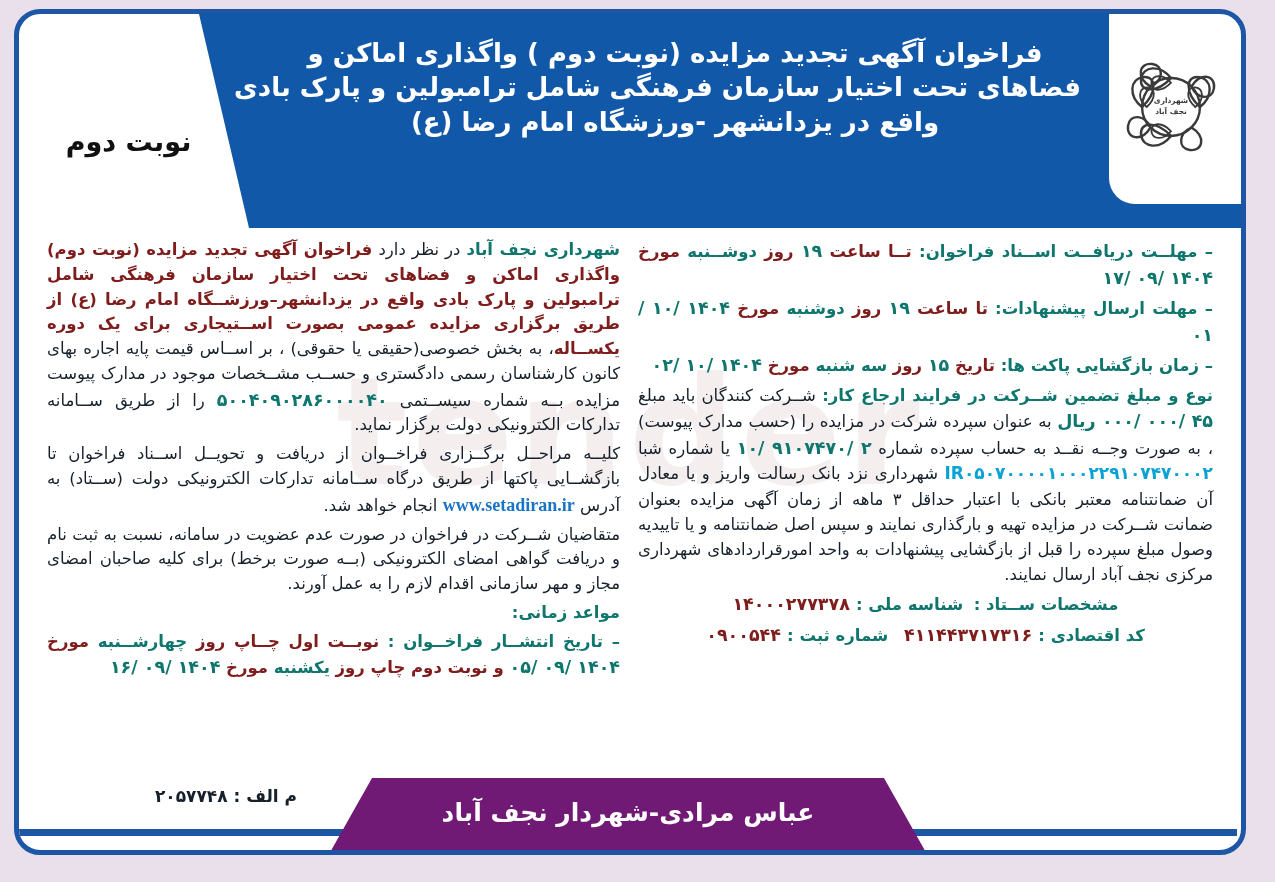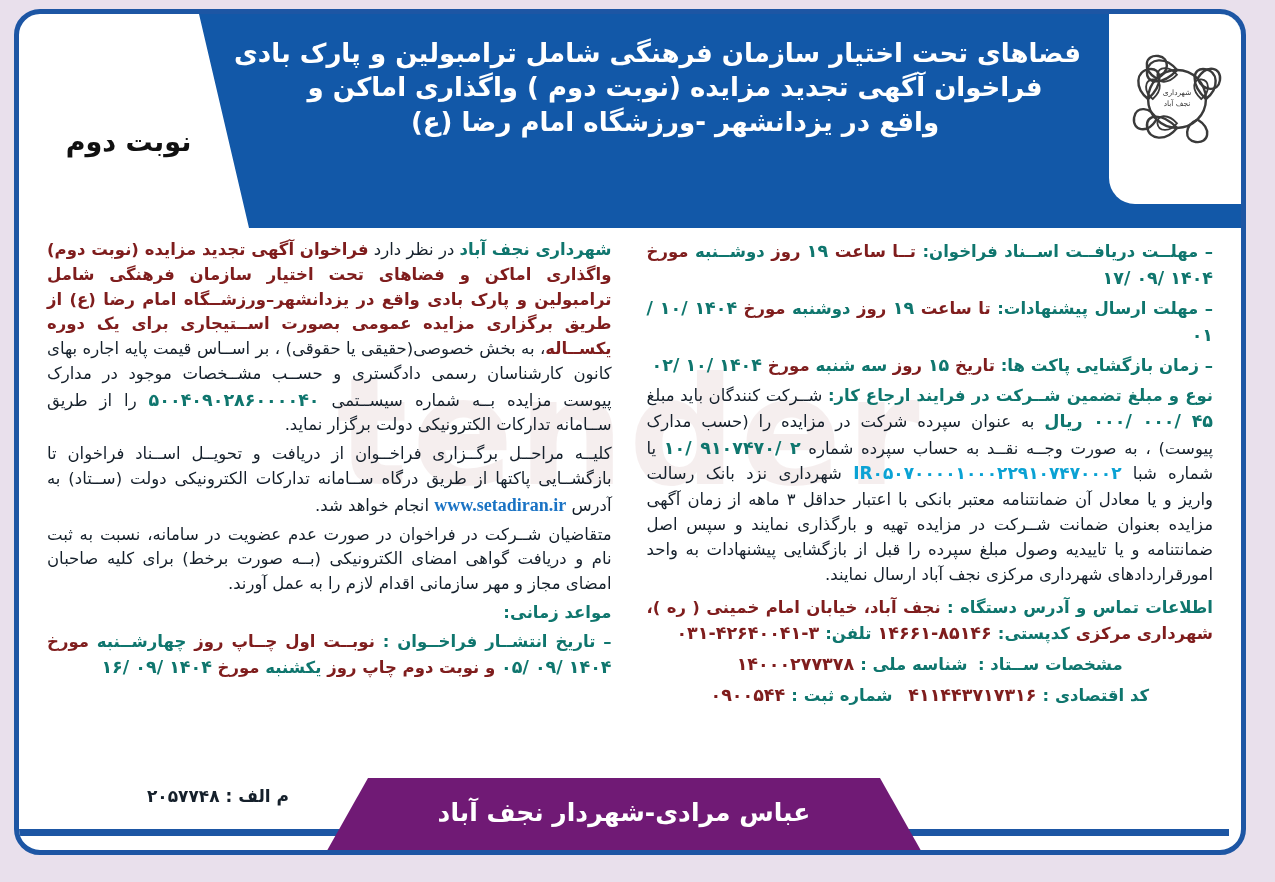--- a/index.html
+++ b/index.html
@@ -51,26 +51,27 @@
     right: 0;
     top: 0;
     width: 132px;
     height: 190px;
     background: #ffffff;
     border-bottom-left-radius: 26px;
   }
   #logo-box {
     position: absolute;
     right: 8px;
-    top: 0;
+    top: 8px;
     width: 118px;
     height: 170px;
     display: flex;
     align-items: center;
-    justify-content: flex-start;
+    justify-content: flex-end;
+    font-weight: bold;
   }
   #nobat {
     position: absolute;
     right: 1020px;
     top: 112px;
     width: 185px;
     text-align: center;
     color: #111111;
     font-size: 27px;
     font-weight: bold;
@@ -111,21 +112,20 @@
   .col {
     box-sizing: border-box;
   }
   #col-right {
     width: 50%;
     padding: 4px 10px 0 14px;
   }
   #col-left {
     width: 50%;
     padding: 4px 14px 0 8px;
-    margin-left: 17px;
   }
 
   p.para {
     margin: 0 0 4px 0;
     text-align: justify;
     line-height: 1.5;
     color: #15202b;
     font-size: 16.5px;
   }
   #col-right p.para { font-size: 16.5px; }
@@ -147,21 +147,21 @@
     unicode-bidi: embed;
     display: inline-block;
     font-size: 17px;
   }
   .big-num { font-size: 17.5px; }
 
   
   #footer {
     position: absolute;
     left: 0;
-    right: 12px;
+    right: 4px;
     bottom: 0;
     height: 86px;
   }
   #footer-rule {
     position: absolute;
     left: 0;
     right: 0;
     bottom: 14px;
     height: 7px;
     background: #1d56a4;
@@ -245,22 +245,22 @@
           </g>
         </g>
         <text x="60" y="56" text-anchor="middle" font-size="8" fill="#3a3a3a" font-family="DejaVu Sans, sans-serif">شهرداری</text>
         <text x="60" y="68" text-anchor="middle" font-size="8" fill="#3a3a3a" font-family="DejaVu Sans, sans-serif">نجف آباد</text>
       </svg>
     </div>
 
     <div id="nobat">نوبت دوم</div>
 
     <div id="header-title">
+      <div class="line l2">فراخوان آگهی تجدید مزایده (نوبت دوم ) واگذاری اماکن و</div>
       <div class="line l3">فضاهای تحت اختیار سازمان فرهنگی شامل ترامبولین و پارک بادی</div>
-      <div class="line l2">فراخوان آگهی تجدید مزایده (نوبت دوم ) واگذاری اماکن و</div>
       <div class="line l4">واقع در یزدانشهر -ورزشگاه امام رضا (ع)</div>
     </div>
   </div>
 
   <div id="body-area">
 
     <div class="col" id="col-right">
 
       <p class="para"><span class="cyan">شهرداری نجف آباد</span><span> در نظر دارد </span><span class="navy">فراخوان آگهی تجدید مزایده (نوبت دوم) واگذاری اماکن و فضاهای تحت اختیار سازمان فرهنگی شامل ترامبولین و پارک بادی واقع در یزدانشهر–ورزشــگاه امام رضا (ع) از طریق برگزاری مزایده عمومی بصورت اســتیجاری برای یک دوره یکســاله</span><span>، به بخش خصوصی(حقیقی یا حقوقی) ، بر اســاس قیمت پایه اجاره بهای کانون کارشناسان رسمی دادگستری و حســب مشــخصات موجود در مدارک پیوست مزایده بــه شماره سیســتمی </span><span class="cyan big-num">۵۰۰۴۰۹۰۲۸۶۰۰۰۰۴۰</span><span> را از طریق ســامانه تدارکات الکترونیکی دولت برگزار نماید.</span></p>
 
@@ -277,21 +277,20 @@
     <div class="col" id="col-left">
 
       <p class="para"><span class="cyan">– مهلــت دریافــت اســناد فراخوان:</span><span class="navy"> تــا ساعت </span><span class="cyan big-num">۱۹</span><span class="navy"> روز </span><span class="cyan">دوشــنبه</span><span class="navy"> مورخ </span><span class="cyan big-num">۱۴۰۴ /۰۹ /۱۷</span></p>
 
       <p class="para"><span class="cyan">– مهلت ارسال پیشنهادات:</span><span class="navy"> تا ساعت </span><span class="cyan big-num">۱۹</span><span class="navy"> روز </span><span class="cyan">دوشنبه</span><span class="navy"> مورخ </span><span class="cyan big-num">۱۴۰۴ /۱۰ /۰۱</span></p>
 
       <p class="para"><span class="cyan">– زمان بازگشایی پاکت ها:</span><span class="navy"> تاریخ </span><span class="cyan big-num">۱۵</span><span class="navy"> روز </span><span class="cyan">سه شنبه</span><span class="navy"> مورخ </span><span class="cyan big-num">۱۴۰۴ /۱۰ /۰۲</span></p>
 
       <p class="para"><span class="cyan">نوع و مبلغ تضمین شــرکت در فرایند ارجاع کار:</span><span> شــرکت کنندگان باید مبلغ </span><span class="cyan big-num">۴۵ /۰۰۰ /۰۰۰ ریال</span><span> به عنوان سپرده شرکت در مزایده را (حسب مدارک پیوست) ، به صورت وجــه نقــد به حساب سپرده شماره </span><span class="cyan big-num">۲ /۹۱۰۷۴۷۰ /۱۰</span><span> یا شماره شبا </span><span class="iban">IR۰۵۰۷۰۰۰۰۱۰۰۰۲۲۹۱۰۷۴۷۰۰۰۲</span><span> شهرداری نزد بانک رسالت واریز و یا معادل آن ضمانتنامه معتبر بانکی با اعتبار حداقل ۳ ماهه از زمان آگهی مزایده بعنوان ضمانت شــرکت در مزایده تهیه و بارگذاری نمایند و سپس اصل ضمانتنامه و یا تاییدیه وصول مبلغ سپرده را قبل از بازگشایی پیشنهادات به واحد امورقراردادهای شهرداری مرکزی نجف آباد ارسال نمایند.</span></p>
 
-      <p class="para" style="margin-top:8px"><span class="cyan">اطلاعات تماس و آدرس دستگاه :</span><span class="navy"> نجف آباد، خیابان امام خمینی ( ره )، شهرداری مرکزی </span><span class="cyan">کدپستی:</span><span class="navy big-num"> ۸۵۱۴۶-۱۴۶۶۱ </span><span class="cyan">تلفن:</span><span class="navy big-num"> ۳-۴۲۶۴۰۰۴۱-۰۳۱</span></p>
 
       <p class="para" style="text-align:center"><span class="cyan">مشخصات ســتاد :</span>&nbsp;&nbsp;<span class="cyan">شناسه ملی :</span><span class="navy big-num"> ۱۴۰۰۰۲۷۷۳۷۸</span></p>
 
       <p class="para" style="text-align:center"><span class="cyan">کد اقتصادی :</span><span class="navy big-num"> ۴۱۱۴۴۳۷۱۷۳۱۶</span>&nbsp;&nbsp;&nbsp;<span class="cyan">شماره ثبت :</span><span class="navy big-num"> ۰۹۰۰۵۴۴</span></p>
 
     </div>
   </div>
 
   <div id="footer">
     <div id="footer-rule"></div>

